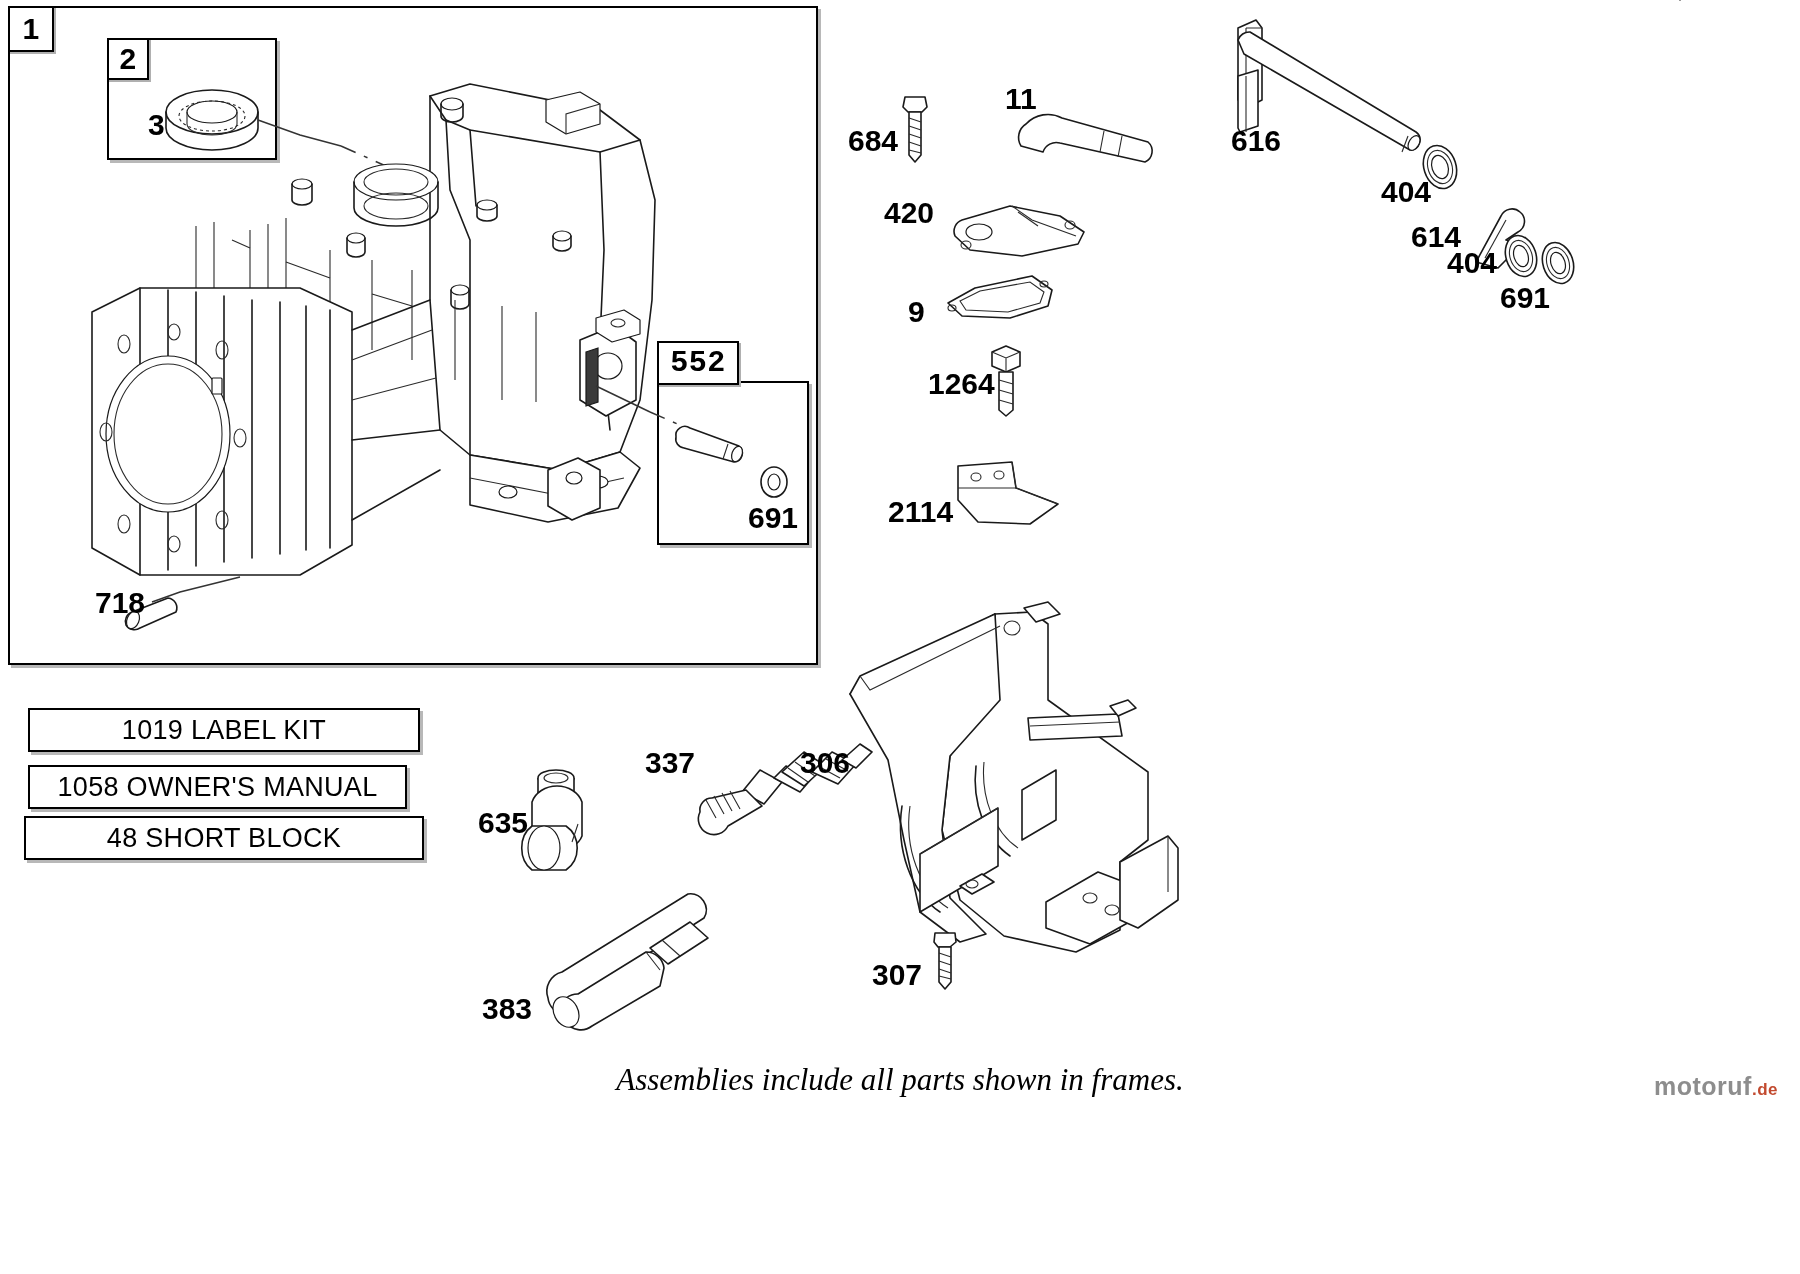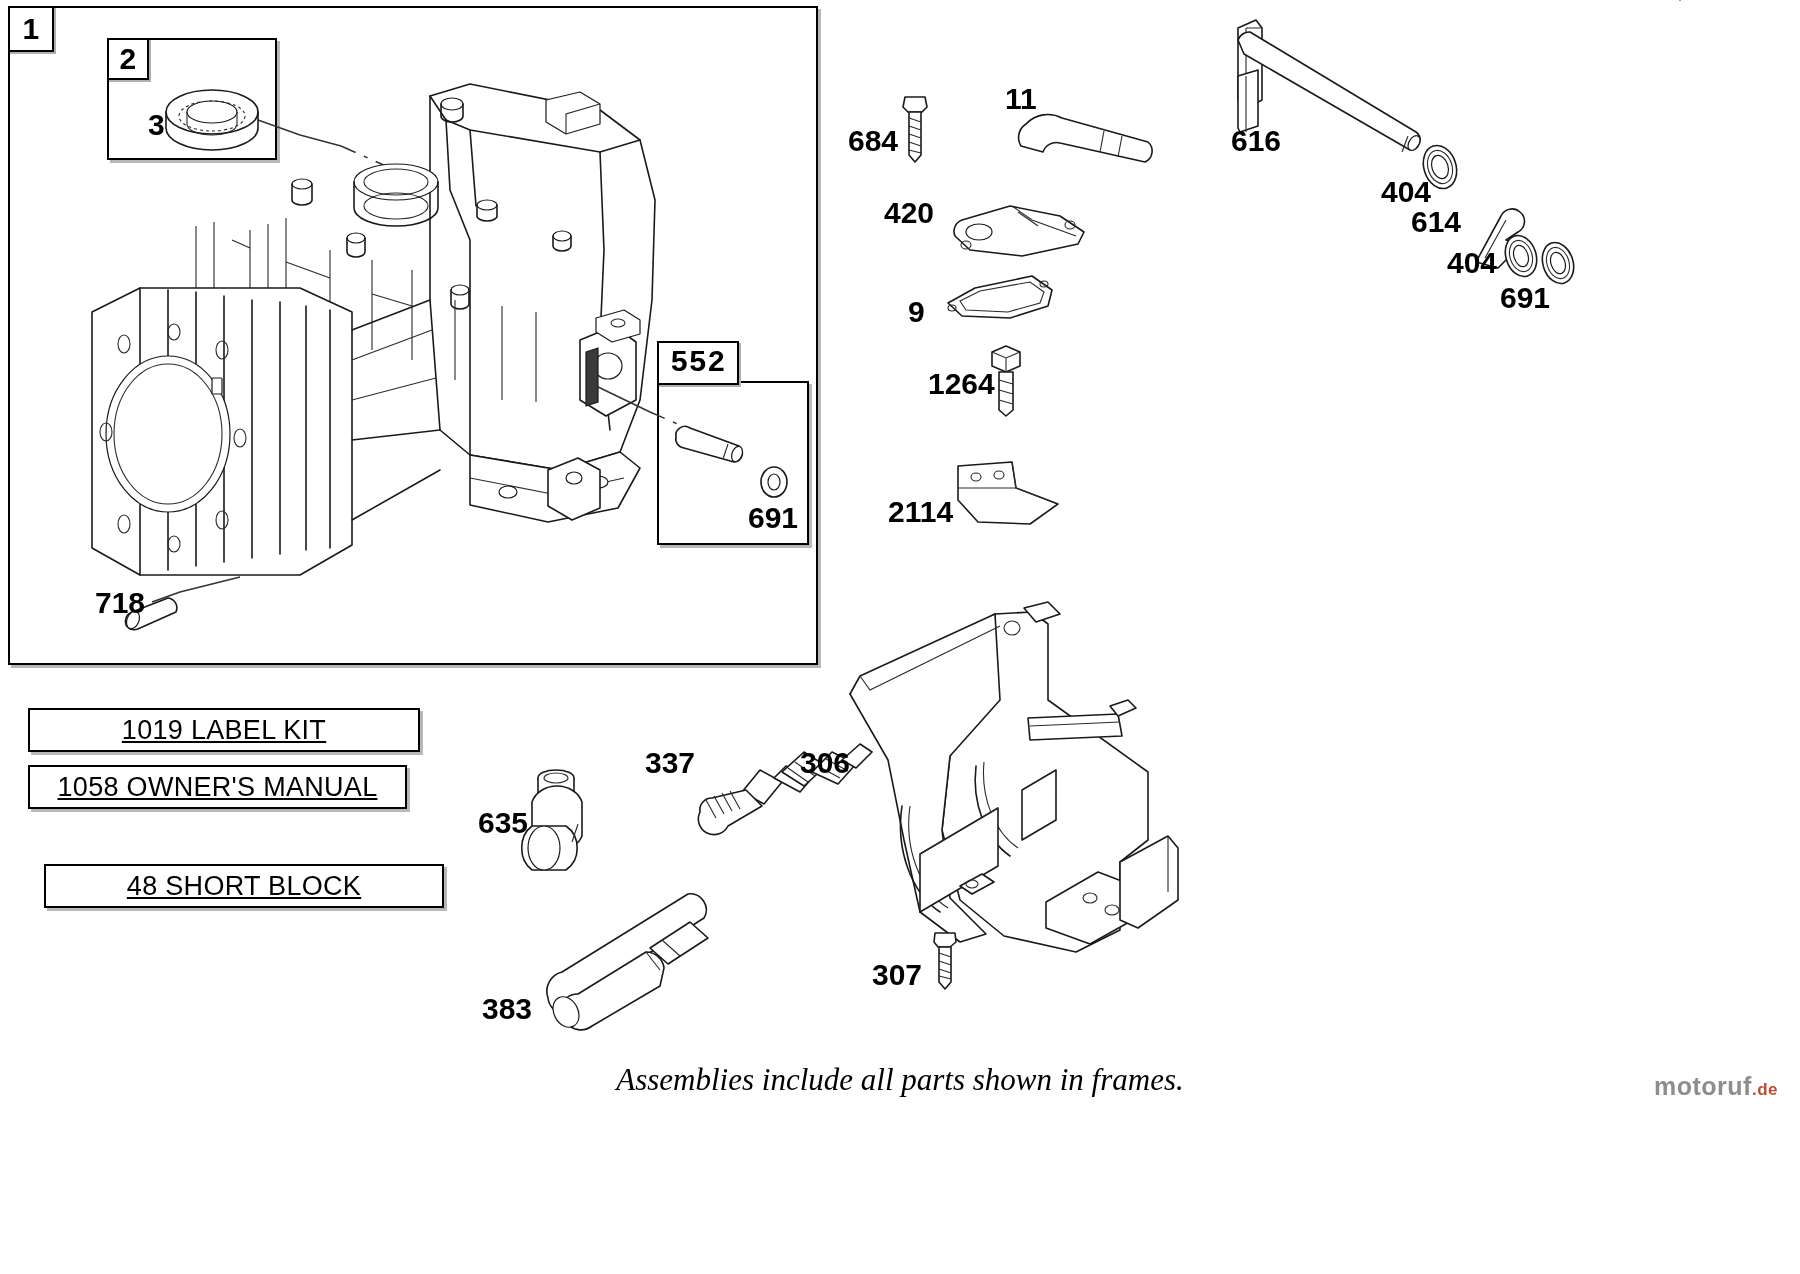--- a/index.html
+++ b/index.html
@@ -13,21 +13,21 @@
          box-shadow:3px 3px 0 0 #b8b8b8;}
   .frame-tag{position:absolute;border:2px solid #000;background:#fff;
              display:flex;align-items:center;justify-content:center;
              font-size:30px;font-weight:700;letter-spacing:.5px;
              box-shadow:2px 2px 0 0 #b0b0b0;z-index:6;}
 
   
   .kitbox{position:absolute;border:2px solid #000;background:#fff;
           display:flex;align-items:center;justify-content:center;
           font-size:27px;font-weight:400;letter-spacing:.3px;
-          box-shadow:3px 3px 0 0 #b8b8b8;text-decoration:underline;}
+          box-shadow:3px 3px 0 0 #b8b8b8;}
 
   
   .num{position:absolute;font-size:30px;font-weight:700;
        letter-spacing:0px;white-space:nowrap;line-height:1;}
 
   
   .caption{position:absolute;left:0;width:1800px;text-align:center;
            font-family:"Liberation Serif", serif;
            font-style:italic;font-size:31px;}
 
@@ -57,21 +57,21 @@
   <div class="frame-tag" style="left:8px;top:6px;width:42px;height:42px;">1</div>
 
   <div class="frame" style="left:107px;top:38px;width:166px;height:118px;"></div>
   <div class="frame-tag" style="left:107px;top:38px;width:38px;height:38px;">2</div>
 
   <div class="frame" style="left:657px;top:381px;width:148px;height:160px;"></div>
   <div class="frame-tag" style="left:657px;top:341px;width:78px;height:40px;font-family:Liberation Mono, monospace;">552</div>
 
   <div class="kitbox" style="left:28px;top:708px;width:388px;height:40px;">1019 LABEL KIT</div>
   <div class="kitbox" style="left:28px;top:765px;width:375px;height:40px;">1058 OWNER'S MANUAL</div>
-  <div class="kitbox" style="left:44px;top:816px;width:396px;height:40px;margin-top:48px;">48 SHORT BLOCK</div>
+  <div class="kitbox" style="left:24px;top:816px;width:396px;height:40px;">48 SHORT BLOCK</div>
 
   <svg class="art" viewBox="0 0 1800 1274">
 
     <g>
       <ellipse class="fillw" cx="212" cy="112" rx="46" ry="22"></ellipse>
       <path class="ln" d="M166 112 L166 128 A46 22 0 0 0 258 128 L258 112"></path>
       <ellipse class="fillw2" cx="212" cy="112" rx="25" ry="11"></ellipse>
       <path class="lnT" d="M187 112 L187 124 A25 11 0 0 0 237 124 L237 112"></path>
       <ellipse class="lnT" cx="212" cy="116" rx="33" ry="15" fill="none" stroke-dasharray="3 3"></ellipse>
     </g>
@@ -332,21 +332,21 @@
 
   <div class="num" style="left:848px;top:126px;">684</div>
   <div class="num" style="left:1005px;top:84px;">11</div>
   <div class="num" style="left:884px;top:198px;">420</div>
   <div class="num" style="left:908px;top:297px;">9</div>
   <div class="num" style="left:928px;top:369px;">1264</div>
   <div class="num" style="left:888px;top:497px;">2114</div>
 
   <div class="num" style="left:1231px;top:126px;">616</div>
   <div class="num" style="left:1381px;top:177px;">404</div>
-  <div class="num" style="left:1411px;top:207px;">614</div>
+  <div class="num" style="left:1411px;top:222px;">614</div>
   <div class="num" style="left:1447px;top:248px;">404</div>
   <div class="num" style="left:1500px;top:283px;">691</div>
 
   <div class="num" style="left:478px;top:808px;">635</div>
   <div class="num" style="left:645px;top:748px;">337</div>
   <div class="num" style="left:800px;top:748px;">306</div>
   <div class="num" style="left:482px;top:994px;">383</div>
   <div class="num" style="left:872px;top:960px;">307</div>
 
   <div class="caption" style="top:1062px;">Assemblies include all parts shown in frames.</div>

